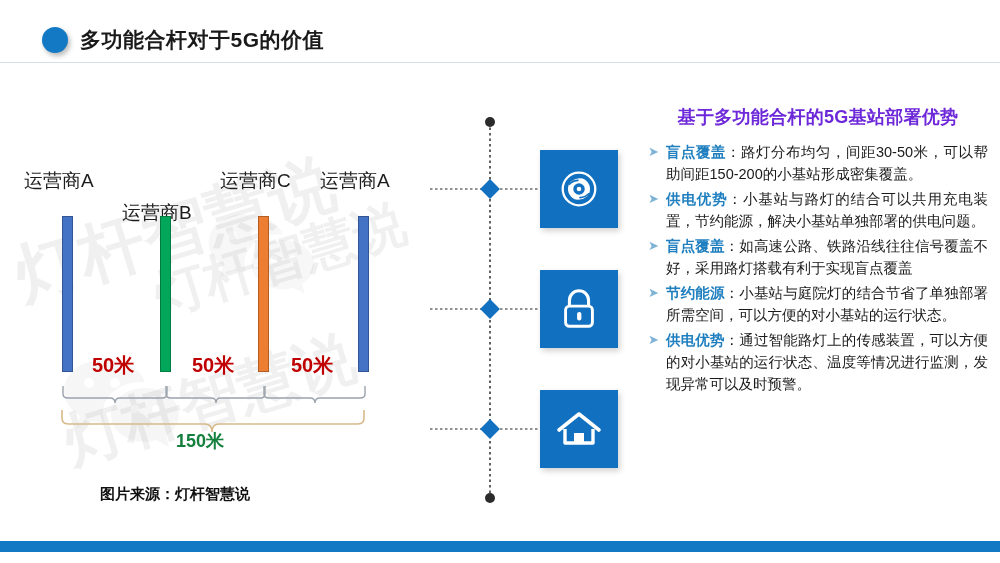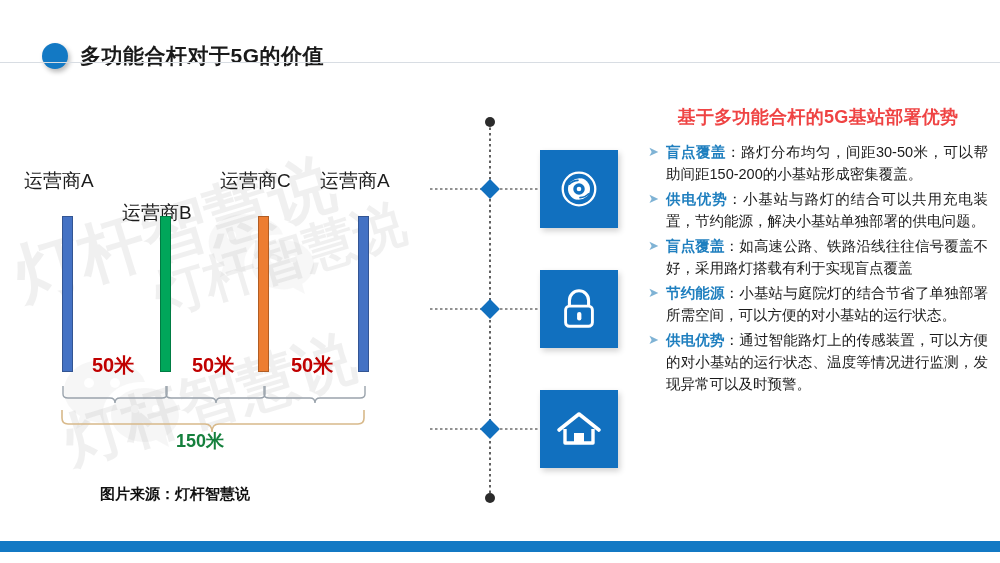--- a/index.html
+++ b/index.html
@@ -5,21 +5,21 @@
   html,body{margin:0;padding:0;}
   body{
     width:1000px;height:563px;
     background:#ffffff;
     font-family:"Liberation Sans","DejaVu Sans",sans-serif;
     overflow:hidden;position:relative;
   }
   .slide{position:absolute;inset:0;background:#fff;}
 
   
-  .header{position:absolute;left:0;top:16px;width:800px;height:62px;}
+  .header{position:absolute;left:0;top:0;width:800px;height:62px;}
   .hdr-bullet{
     position:absolute;left:42px;top:27px;width:26px;height:26px;border-radius:50%;
     background:#1379c4;
     box-shadow:2px 3px 5px rgba(0,0,0,.28);
   }
   .hdr-title{
     position:absolute;left:80px;top:26px;
     font-size:21px;font-weight:bold;color:#1a1a1a;letter-spacing:.5px;
     white-space:nowrap;
   }
@@ -63,21 +63,21 @@
   .tile{
     position:absolute;left:540px;width:78px;height:78px;background:#1170bf;
     display:flex;align-items:center;justify-content:center;
     box-shadow:2px 3px 6px rgba(0,0,0,.18);
   }
   .tile1{top:150px;} .tile2{top:270px;} .tile3{top:390px;}
 
   
   .panel{position:absolute;left:648px;top:105px;width:340px;}
   .panel-title{
-    font-size:18px;font-weight:bold;color:#ef4444;text-align:center;
+    font-size:18px;font-weight:bold;color:#6d28d9;text-align:center;
     margin:0 0 12px 0;white-space:nowrap;letter-spacing:.3px;
   }
   .bullet{display:flex;margin-bottom:3px;}
   .bullet-arrow{
     flex:0 0 auto;width:18px;color:#7fb3d5;font-size:13px;line-height:22px;
     text-align:left;
   }
   .bullet-body{
     flex:1 1 auto;font-size:14.5px;line-height:22px;color:#1a1a1a;
     text-align:justify;

